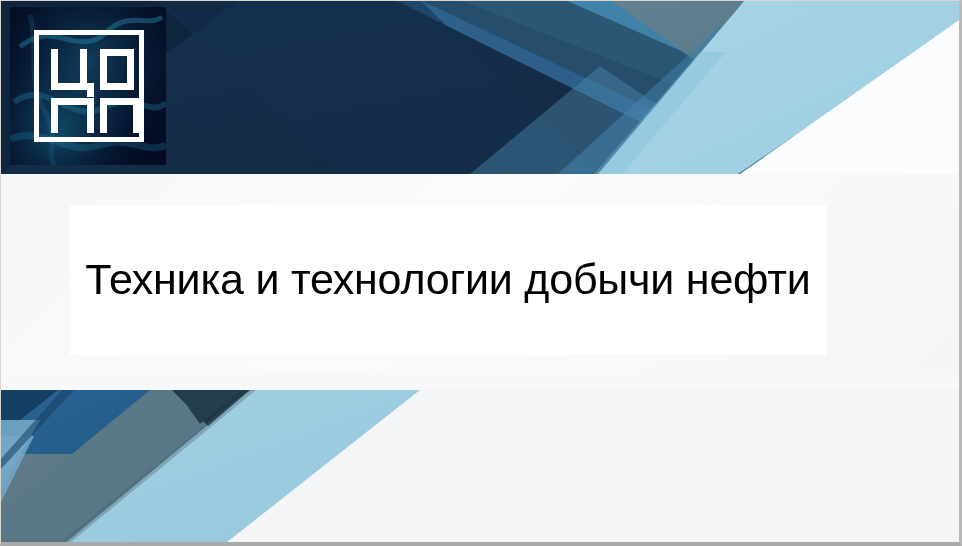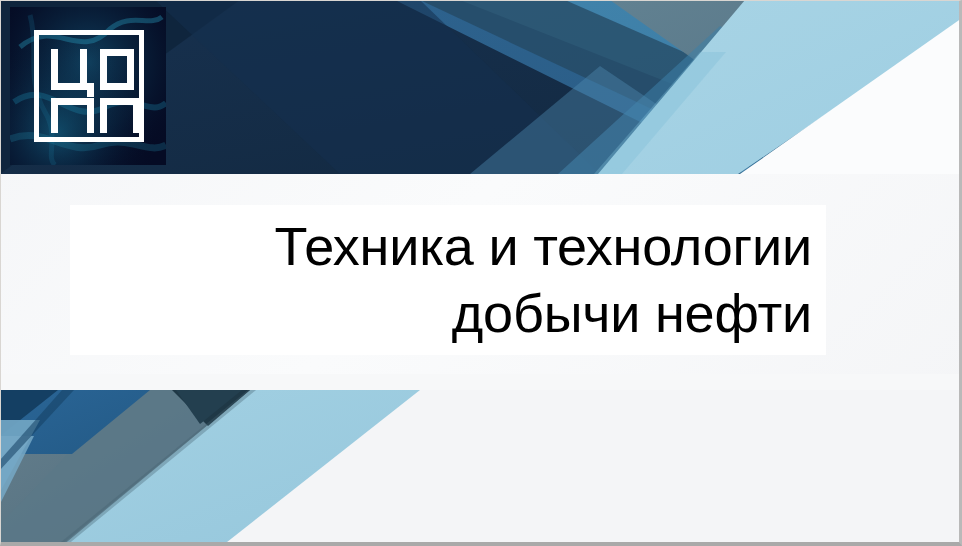--- a/index.html
+++ b/index.html
@@ -83,21 +83,21 @@
     width: 756px;
     height: 150px;
     background: #ffffff;
     display: flex;
     align-items: center;
     justify-content: center;
     z-index: 30;
   }
   .title-text {
     font-family: "Liberation Sans", sans-serif;
-    font-size: 54px;
+    font-size: 43px;
     line-height: 1.25;
     color: #000000;
     text-align: right;
     font-weight: 400;
     padding: 0 14px;
     letter-spacing: -0.2px;
   }
 
   
   .bottom-banner {

